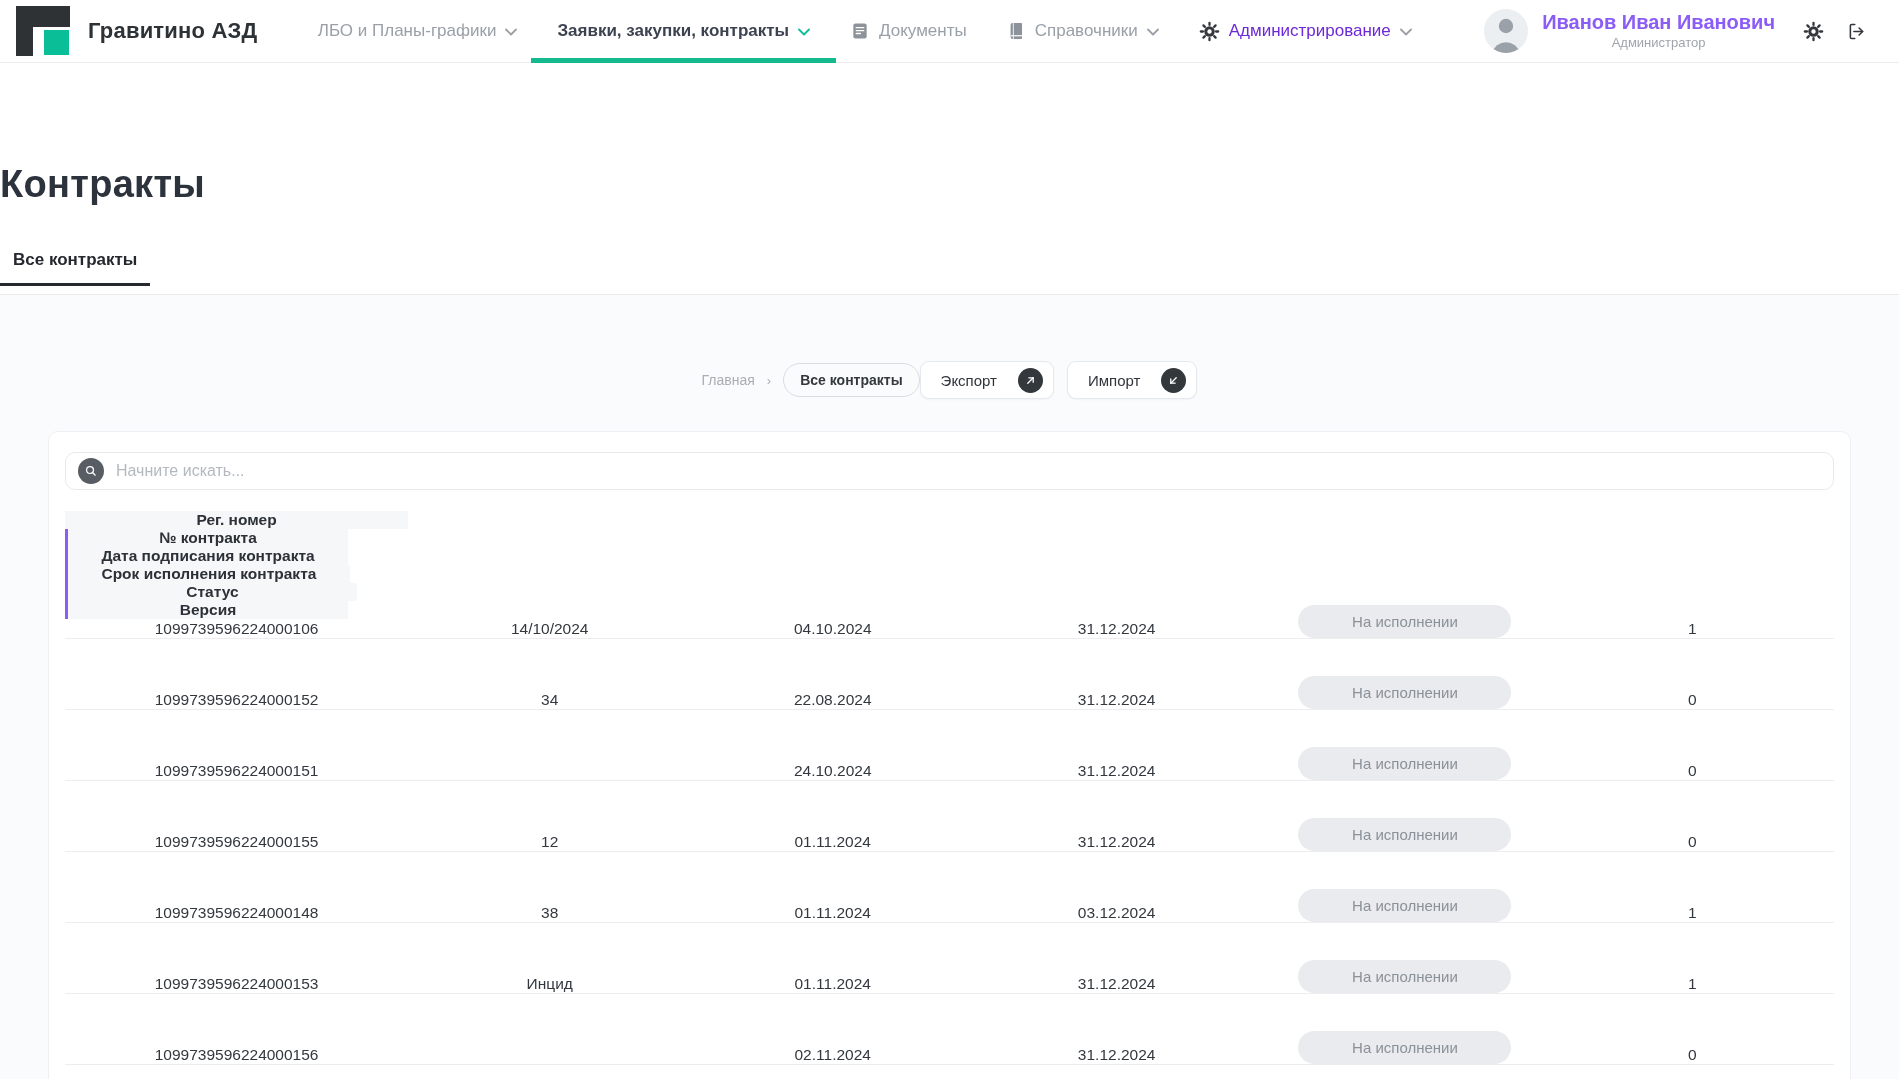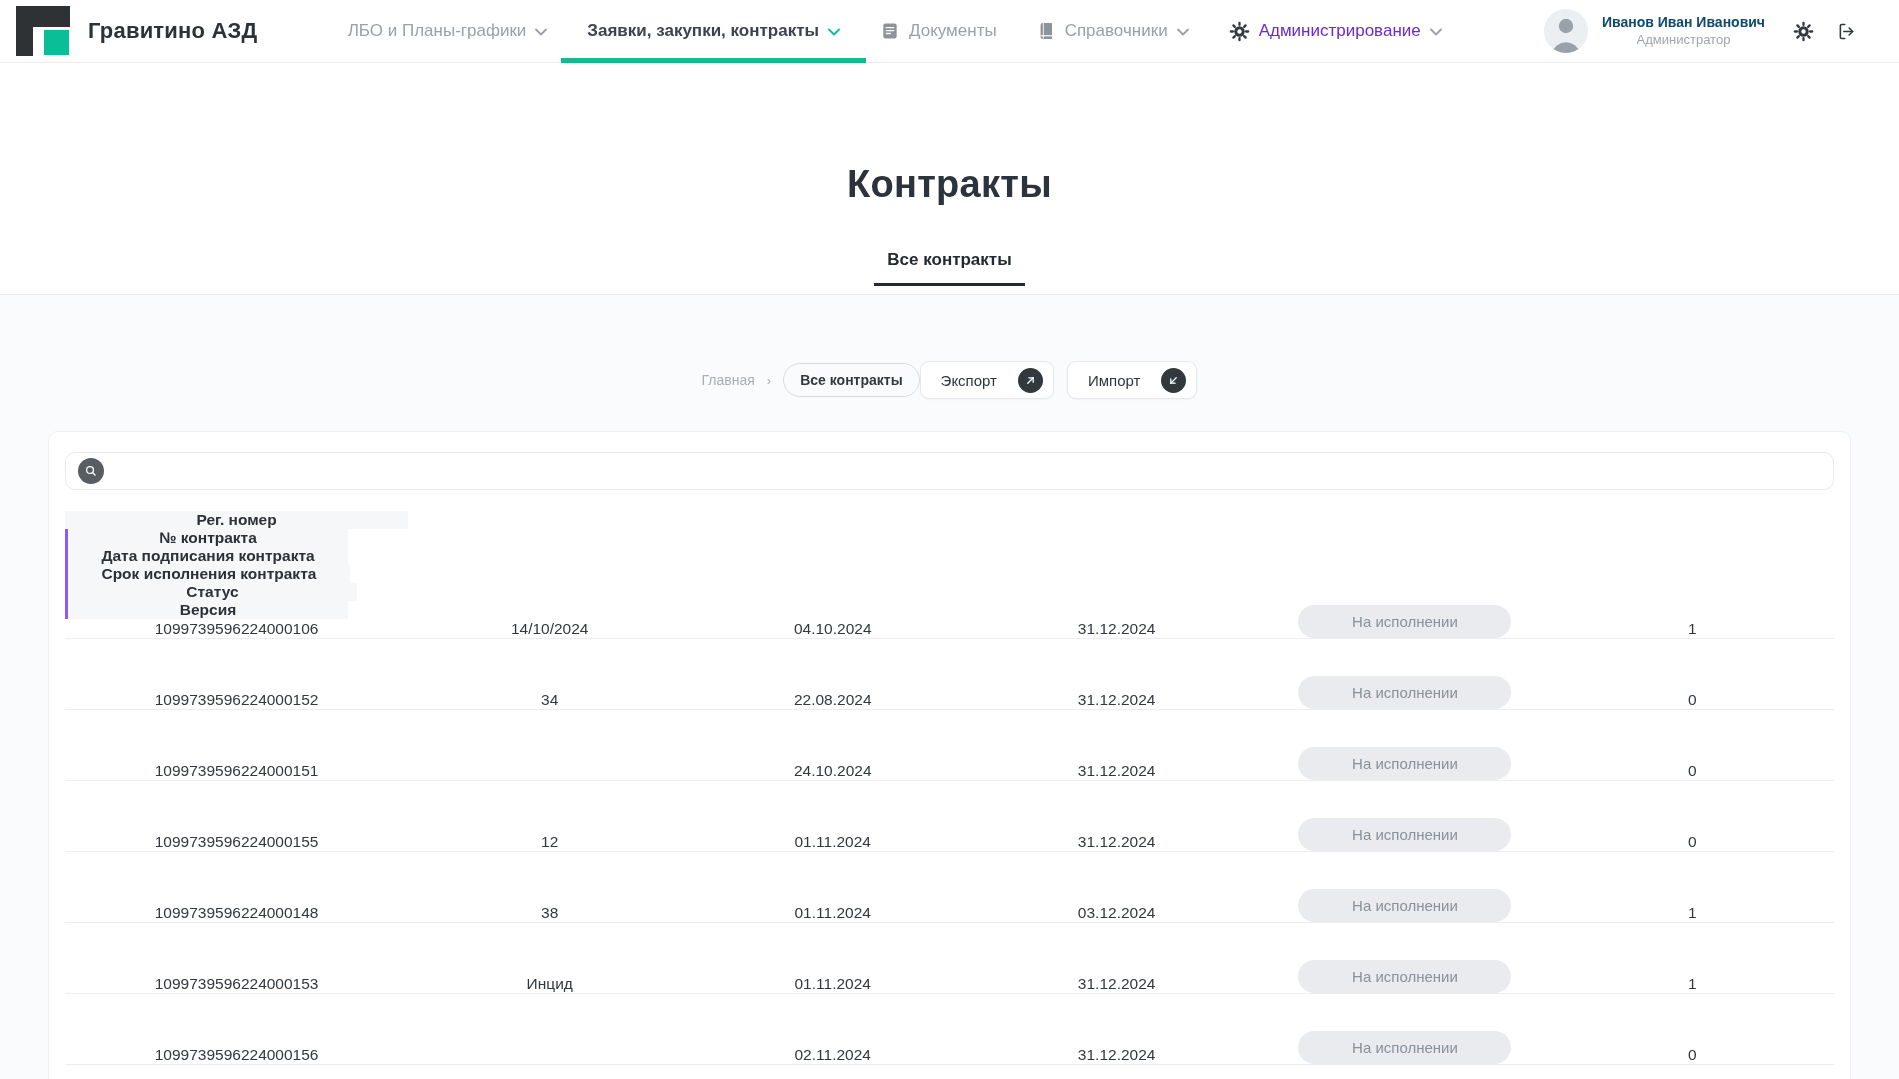--- a/index.html
+++ b/index.html
@@ -11,21 +11,21 @@
   }
   *{box-sizing:border-box;margin:0;padding:0;}
   html,body{width:1899px;height:1079px;overflow:hidden;}
   body{
     font-family:"Liberation Sans","DejaVu Sans",sans-serif;
     background:#fafbfd;color:#33383e;
   }
   
   .topbar{
     height:63px;background:#fff;display:flex;align-items:center;
-    padding:0 38px 0 16px;border-bottom:1px solid #ecedef;position:relative;
+    padding:0 28px 0 16px;border-bottom:1px solid #ecedef;position:relative;
   }
   .logo{width:54px;height:50px;background:var(--brand-dark);position:relative;flex:none;}
   .logo::before{content:"";position:absolute;left:17px;top:21px;right:0;bottom:0;background:#fff;}
   .logo::after{content:"";position:absolute;left:28px;top:24px;width:25px;height:25px;background:var(--accent);}
   .brand{font-size:22px;font-weight:700;color:#2d3237;margin-left:18px;white-space:nowrap;letter-spacing:.2px;}
   .nav{display:flex;align-items:stretch;margin:12px auto;height:63px;}
   .nav-item{
     display:flex;align-items:center;gap:9px;padding:0 14px;margin:0 6px;
     font-size:17px;color:#9aa0a7;cursor:pointer;position:relative;white-space:nowrap;
   }
@@ -34,25 +34,25 @@
   .nav-item.active .chev{color:var(--accent);}
   .nav-item.active::after{
     content:"";position:absolute;left:-12px;right:-12px;bottom:0;height:5px;background:var(--underline);
   }
   .nav-item.dark{color:#6d28d9;}
   .nav-item .nicon{display:flex;color:#8d939a;}
   .nav-item.dark .nicon{color:#34383d;}
   .userbox{display:flex;align-items:center;gap:14px;margin-left:12px;}
   .avatar{width:44px;height:44px;border-radius:50%;overflow:hidden;background:#eceff2;flex:none;cursor:pointer;}
   .user-meta{line-height:1.25;margin-right:10px;cursor:pointer;}
-  .user-name{font-size:14px;color:#0c4a6e;font-weight:700;white-space:nowrap;}
+  .user-name{font-size:20px;color:#8b5cf6;font-weight:700;white-space:nowrap;}
   .user-role{font-size:13px;color:#a0a5ab;text-align:center;}
   .tool-icon{display:flex;align-items:center;color:#33373c;cursor:pointer;padding:4px;}
   
-  .hero{background:#fff;padding:100px 0 8px;border-bottom:1px solid #e8eaec;text-align:center;}
+  .hero{background:#fff;padding:100px 0 8px;border-bottom:1px solid #e8eaec;text-align:left;}
   .page-title{font-size:38px;font-weight:700;color:#2d333c;letter-spacing:.3px;}
   .tab{
     display:inline-block;margin-top:44px;font-size:17px;font-weight:700;color:#24292f;
     padding:0 13px 13px;border-bottom:3px solid #26292e;cursor:pointer;
   }
   
   .content{padding:0 48px;}
   .crumb-row{margin-top:66px;display:flex;align-items:center;justify-content:center;height:38px;}
   .crumbs{display:flex;align-items:center;gap:12px;}
   .crumb-home{font-size:14px;color:#a9aeb4;cursor:pointer;}
@@ -254,20 +254,21 @@
   </div>
 
   <div class="card">
     <div class="search">
       <span class="search-circle">
         <svg width="14" height="14" viewBox="0 0 22 22" fill="none" stroke="#fff" stroke-width="1.9" stroke-linecap="round">
             <circle cx="9.5" cy="9.5" r="5.4"></circle>
             <path d="M13.8 13.8l3.8 3.8"></path>
           </svg>
       </span>
+      <input type="text" placeholder="Начните искать..." style="">
     </div>
 
     <div class="table">
       <div class="thead">
         <div class="th c1">Рег. номер</div>
         <div class="th c2">№ контракта</div>
         <div class="th c3">Дата подписания контракта</div>
         <div class="th c4">Срок исполнения контракта</div>
         <div class="th c5">Статус</div>
         <div class="th c6">Версия</div>

